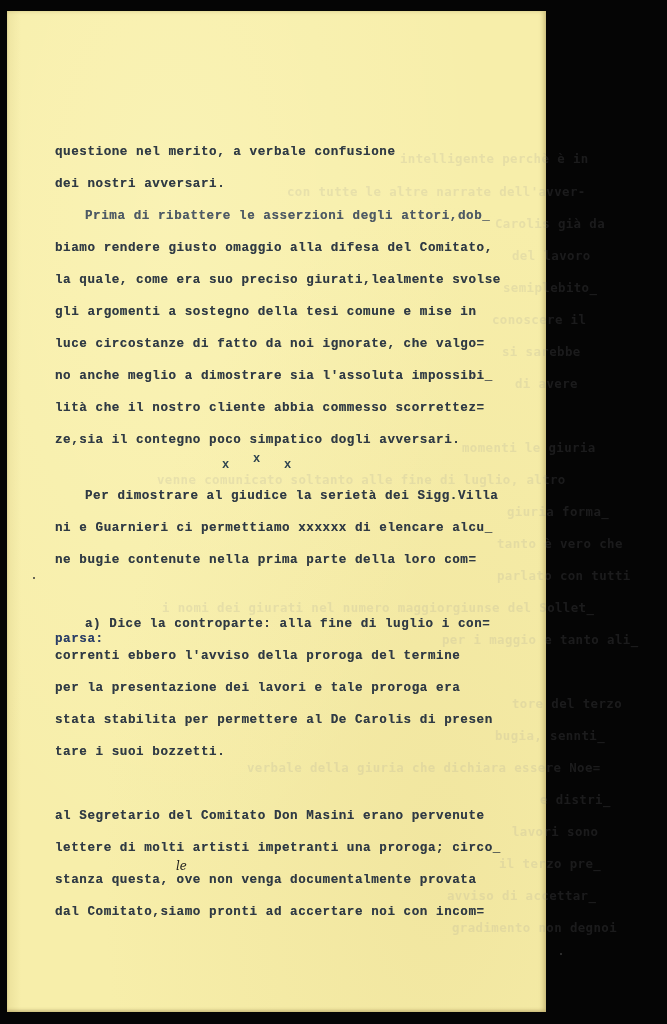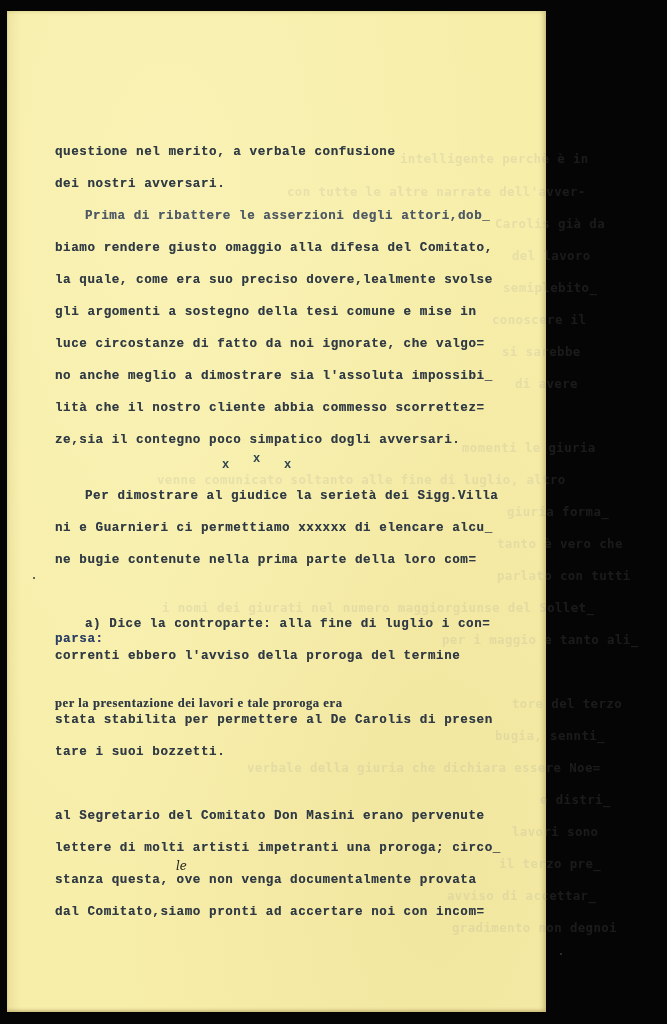--- a/index.html
+++ b/index.html
@@ -103,21 +103,21 @@
     <div class="ghost-line" style="left:505px; top:813px;">lavori sono</div>
     <div class="ghost-line" style="left:492px; top:845px;">il terzo pre_</div>
     <div class="ghost-line" style="left:440px; top:877px;">avviso di accettar_</div>
     <div class="ghost-line" style="left:445px; top:909px;">gradimento non degnoi</div>
   </div>
 
   <div class="line" style="left:48px; top:133px;">questione nel merito, a verbale confusione</div>
   <div class="line" style="left:48px; top:165px;">dei nostri avversari.</div>
   <div class="line" style="left:48px; top:229px;">biamo rendere giusto omaggio alla difesa del Comitato,</div>
   <div class="line faint" style="left:78px; top:197px;">Prima di ribattere le asserzioni degli attori,dob_</div>
-  <div class="line" style="left:48px; top:261px;">la quale, come era suo preciso dovere,lealmente svolse</div>
+  <div class="line" style="left:48px; top:261px;">la quale, come era suo preciso giurati,lealmente svolse</div>
   <div class="line" style="left:48px; top:293px;">gli argomenti a sostegno della tesi comune e mise in</div>
   <div class="line" style="left:48px; top:325px;">luce  circostanze di fatto da noi ignorate, che valgo=</div>
   <div class="line" style="left:48px; top:357px;">no anche meglio a dimostrare sia l'assoluta impossibi_</div>
   <div class="line" style="left:48px; top:389px;">lità che il nostro cliente abbia commesso scorrettez=</div>
   <div class="line" style="left:48px; top:421px;">ze,sia il contegno poco simpatico dogli avversari.</div>
 
   <div class="xmarks" style="left:215px; top:447px;">
     <span>x</span>
   </div>
   <div class="xmarks" style="left:246px; top:441px;">
@@ -126,21 +126,21 @@
   <div class="xmarks" style="left:277px; top:447px;">
     <span>x</span>
   </div>
 
   <div class="line" style="left:78px; top:477px;">Per dimostrare al giudice la serietà dei Sigg.Villa</div>
   <div class="line" style="left:48px; top:509px;">ni e Guarnieri ci permettiamo xxxxxx di elencare alcu_</div>
   <div class="line" style="left:48px; top:541px;">ne bugie contenute nella prima parte della loro com=</div>
   <div class="line blue" style="left:48px; top:573px;">parsa:</div>
   <div class="line" style="left:78px; top:605px;">a) Dice la controparte: alla fine di luglio i con=</div>
   <div class="line" style="left:48px; top:637px;">correnti ebbero l'avviso della proroga del termine</div>
-  <div class="line" style="left:48px; top:684px;font-family:Liberation Serif, serif;">per la presentazione dei lavori e tale proroga era</div>
+  <div class="line" style="left:48px; top:669px;">per la presentazione dei lavori e tale proroga era</div>
   <div class="line" style="left:48px; top:701px;">stata stabilita per permettere al De Carolis di presen</div>
   <div class="line" style="left:48px; top:733px;">tare i suoi bozzetti.</div>
   <div class="line" style="left:48px; top:797px;">al Segretario del Comitato Don Masini erano pervenute</div>
   <div class="line" style="left:48px; top:829px;">lettere di molti artisti impetranti una proroga; circo_</div>
   <div class="line" style="left:48px; top:861px;">stanza questa, ove non venga documentalmente provata</div>
   <div class="line" style="left:48px; top:893px;">dal Comitato,siamo pronti ad accertare noi con incom=</div>
 
   <div class="hand" style="left:169px; top:848px;">le</div>
 
   <div class="speck" style="left:26px; top:566px;"></div>

